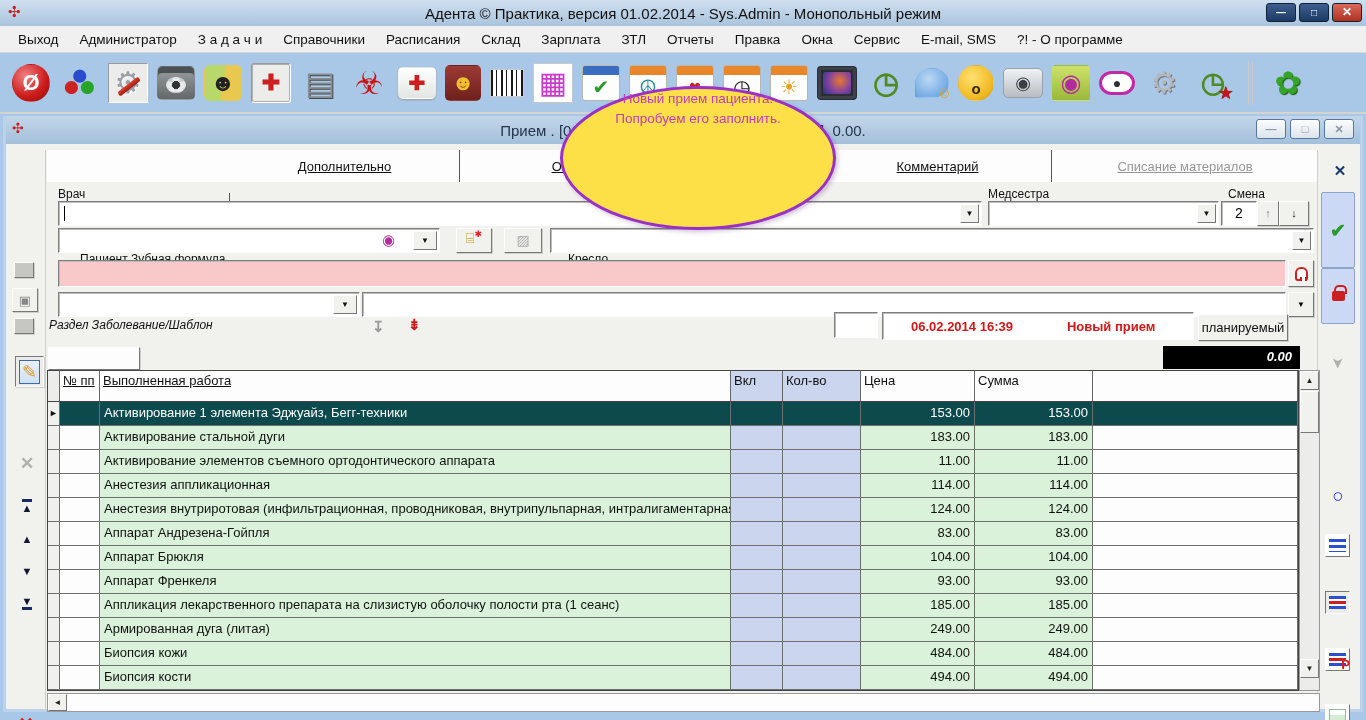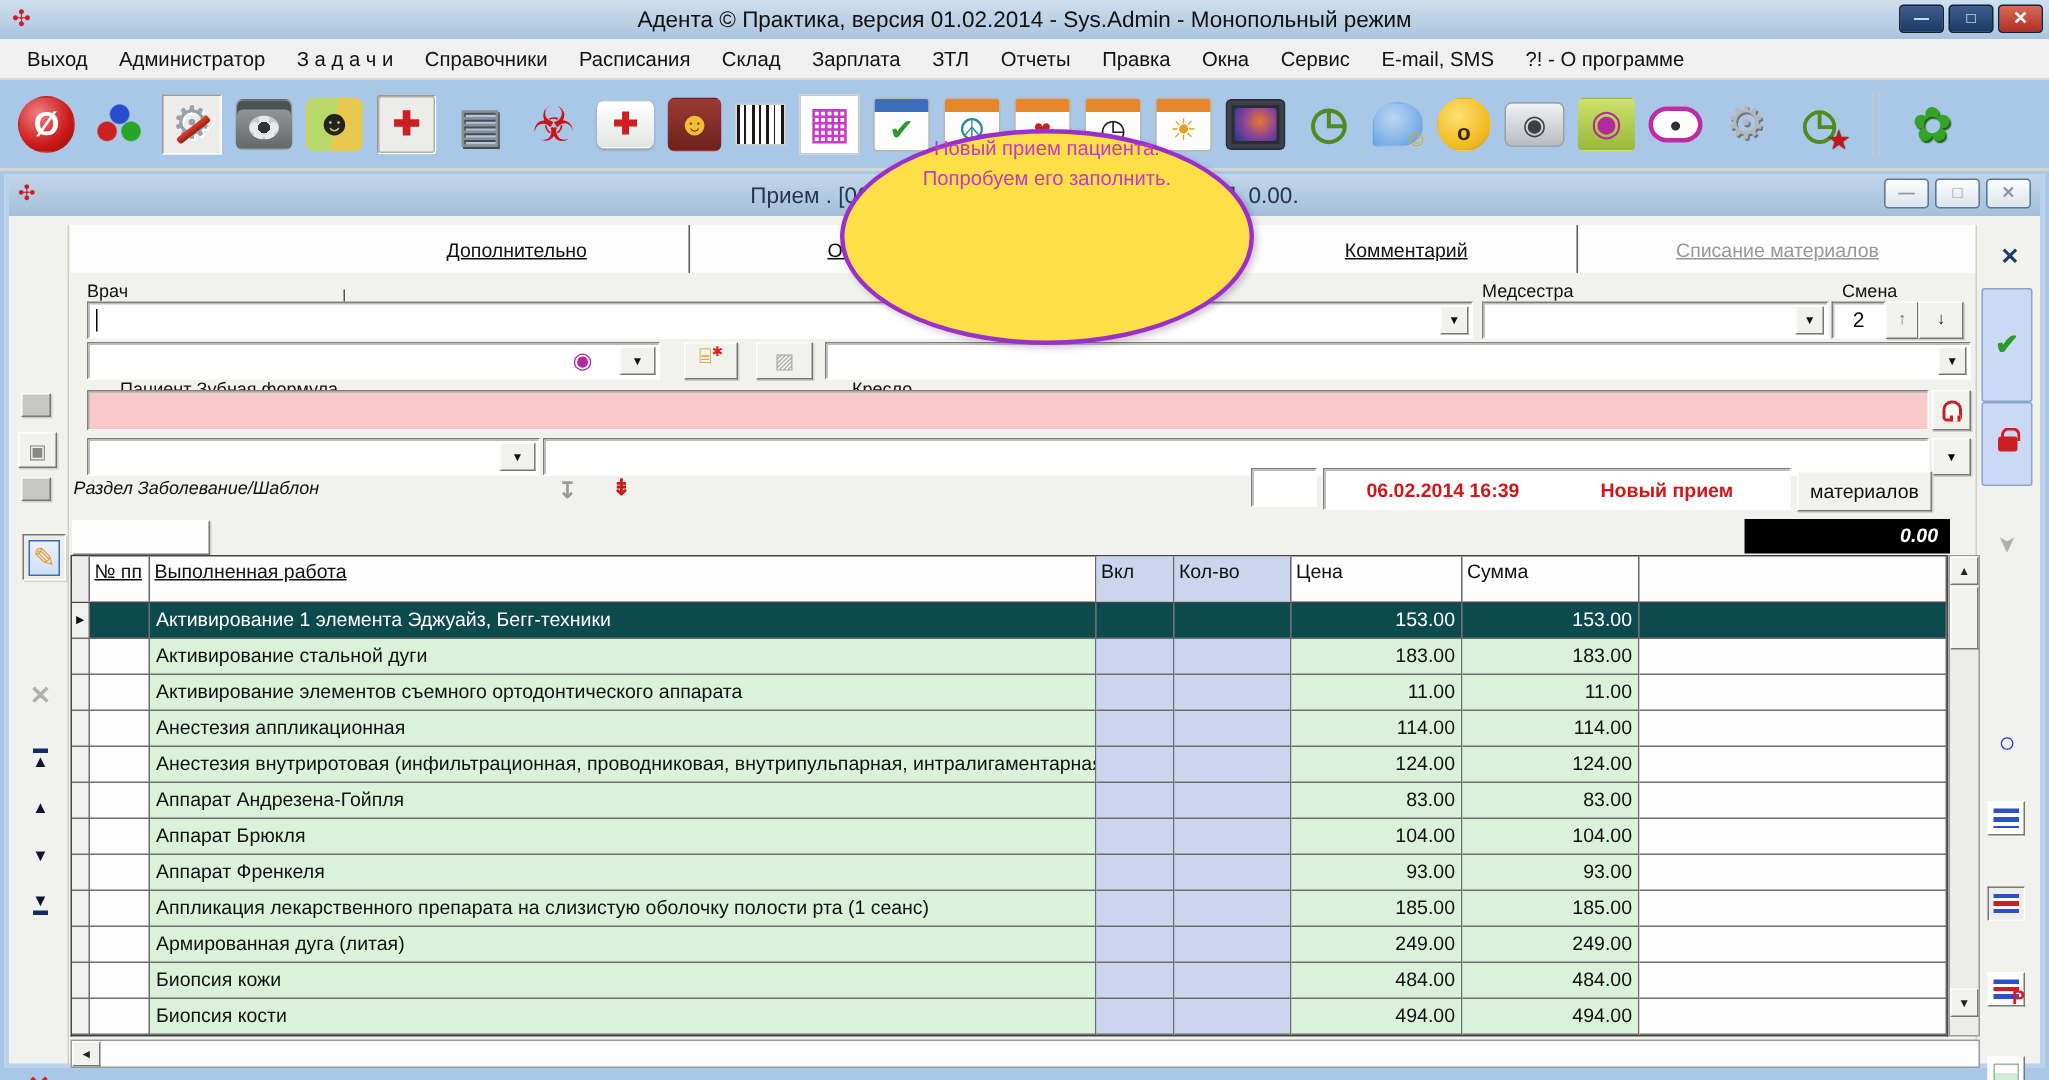--- a/index.html
+++ b/index.html
@@ -457,21 +457,21 @@
 
     <div class="flabel" style="left:43px;top:202px;font-style:italic;">Раздел  Заболевание/Шаблон</div>
     <span class="secarrow" style="left:366px;top:202px;color:#9a9a9a;position:absolute;">↧</span>
     <span class="secarrow" style="left:402px;top:200px;color:#cc1818;position:absolute;">⇟</span>
 
     <div class="sunken" style="left:828px;top:196px;width:44px;height:26px;"></div>
     <div class="sunken datebox" style="left:876px;top:196px;width:312px;height:28px;">
       <span class="dt">06.02.2014 16:39</span>
       <span class="st">Новый прием</span>
     </div>
-    <div class="raised planbtn" style="left:1192px;top:198px;width:90px;height:27px;">материалов</div>
+    <div class="raised planbtn" style="left:1192px;top:198px;width:90px;height:27px;">планируемый</div>
 
     <div class="raised" style="left:42px;top:231px;width:92px;height:23px;background:#fdfdfd;"></div>
     <div class="totalbox" style="left:1157px;top:230px;width:137px;height:23px;">0.00</div>
 
     <div class="grid-hdr">
       <div class="hdr-sel"></div>
       <div class="u">№ пп</div>
       <div class="u">Выполненная работа</div>
       <div class="hdr-incl">Вкл</div>
       <div class="hdr-qty">Кол-во</div>

